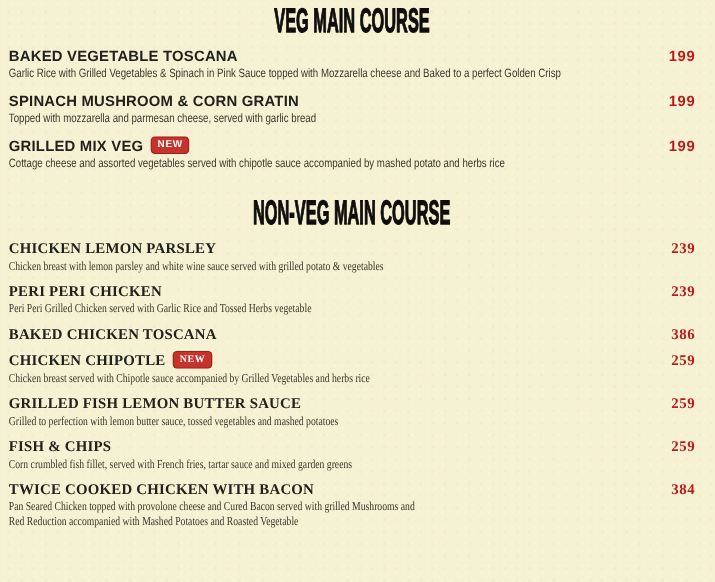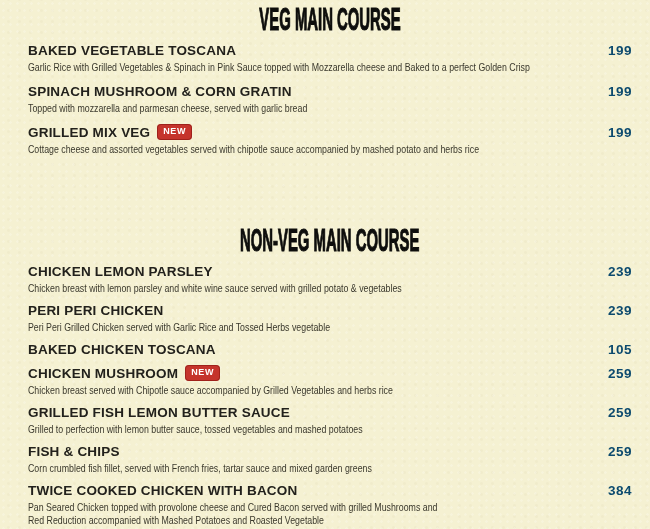--- a/index.html
+++ b/index.html
@@ -12,67 +12,68 @@
     overflow: hidden;
     background-color: #f5f1d2;
     background-image:
       radial-gradient(rgba(255,255,255,0.20) 1px, transparent 1.6px),
       radial-gradient(rgba(178,168,118,0.07) 1px, transparent 1.6px);
     background-size: 7px 7px, 11px 11px;
     background-position: 0 0, 3px 5px;
     font-family: "Liberation Sans", sans-serif;
   }
   .menu {
-    padding: 7px 18px 0 28px;
+    padding: 7px 18px 0 8px;
   }
   .section-title {
     margin: 0 0 10px 0;
     text-align: center;
     height: 26px;
     line-height: 26px;
   }
   .section-title-text {
     display: inline-block;
     font-size: 24px;
     font-weight: bold;
     color: #0e0e0c;
     -webkit-text-stroke: 0.9px #0e0e0c;
     letter-spacing: 0px;
     transform: scale(0.62, 1.28);
     transform-origin: center;
     white-space: nowrap;
   }
   .section--nonveg {
-    margin-top: 72px;
+    margin-top: 26px;
   }
   .item {
     margin-bottom: 10px;
   }
   .section--nonveg .item {
     margin-bottom: 8px;
+    font-family: Liberation Serif, serif;
   }
   .item-head {
     display: flex;
     justify-content: space-between;
     align-items: baseline;
   }
   .item-name {
     display: flex;
     gap: 7px;
     font-size: 13.5px;
     line-height: 16px;
     font-weight: bold;
     letter-spacing: 0.2px;
     color: #22211c;
   }
   .item-price {
     font-size: 13.5px;
     line-height: 16px;
     font-weight: bold;
-    color: #0c4a6e;
+    color: #b91c1c;
     letter-spacing: 0.5px;
   }
   .new-badge {
     display: inline-block;
     font-size: 9px;
     font-weight: bold;
     line-height: 1;
     color: #ffffff;
     padding: 2.5px 6px 3px;
     border-radius: 4px;
@@ -156,27 +157,27 @@
         </div>
         <div class="item-desc">
           <div class="desc-line">Peri Peri Grilled Chicken served with Garlic Rice and Tossed Herbs vegetable</div>
         </div>
       </div>
       <div class="item">
         <div class="item-head">
           <div class="item-name">
             <span class="item-name-text">BAKED CHICKEN TOSCANA</span>
           </div>
-          <div class="item-price">105</div>
-        </div>
-      </div>
-      <div class="item">
-        <div class="item-head">
-          <div class="item-name">
-            <span class="item-name-text">CHICKEN MUSHROOM</span>
+          <div class="item-price">386</div>
+        </div>
+      </div>
+      <div class="item">
+        <div class="item-head">
+          <div class="item-name">
+            <span class="item-name-text">CHICKEN CHIPOTLE</span>
             <span class="new-badge" style="background-color: rgb(197, 52, 44); color: rgb(255, 255, 255);">NEW</span>
           </div>
           <div class="item-price">259</div>
         </div>
         <div class="item-desc">
           <div class="desc-line">Chicken breast served with Chipotle sauce accompanied by Grilled Vegetables and herbs rice</div>
         </div>
       </div>
       <div class="item">
         <div class="item-head">

